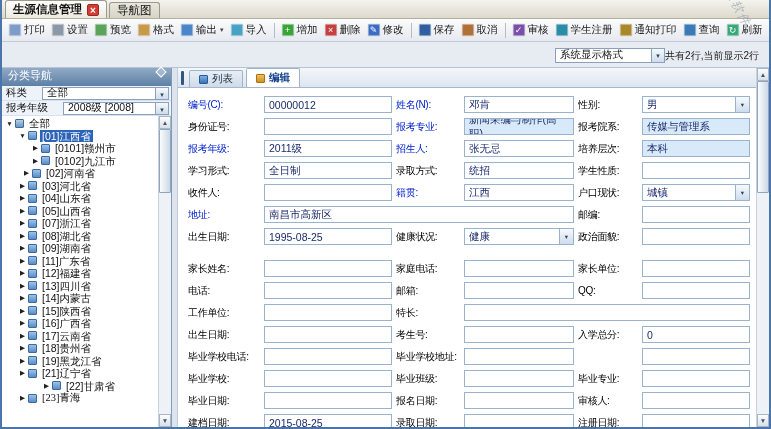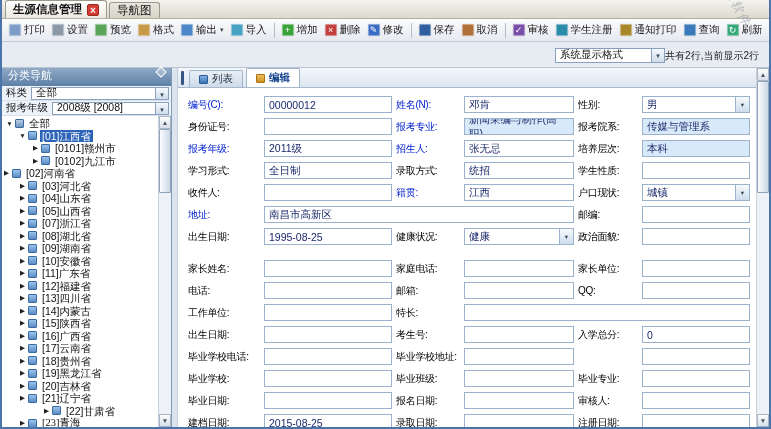--- a/index.html
+++ b/index.html
@@ -27,21 +27,21 @@
   .combo .cval{flex:1;font-size:10.5px;padding:0 4px;white-space:nowrap;color:#111}
   .combo .cdd{width:13px;align-self:stretch;background:linear-gradient(#f5f9fc,#cedcec);border-left:1px solid #8aa0bc;font-size:7px;text-align:center;line-height:13px;color:#345}
   .fmt-combo{width:110px}
   .rowcount{font-size:10px;color:#222;margin-top:1px}
 
   
   .content{flex:1;display:flex;min-height:0}
   .sidebar{width:170px;flex:none;background:#fff;border-right:1px solid #7f9db9;display:flex;flex-direction:column;min-height:0}
   .side-header{height:18px;flex:none;background:linear-gradient(#90aac6,#5d80a6);color:#fff;display:flex;padding:0 6px;font-size:11px}
   .pin{margin-left:auto;width:8px;height:8px;border:1px solid #fff;background:rgba(255,255,255,.25);transform:rotate(45deg)}
-  .filter-row{display:flex;align-items:center;height:15px;flex:none;padding:0 2px;background:#eef3f9;border-bottom:1px solid #d8e2ee;font-size:10.5px;gap:2px}
+  .filter-row{display:flex;align-items:center;height:15px;flex:none;padding:0 2px;background:#eef3f9;border-bottom:1px solid #d8e2ee;font-size:10.5px;gap:13px}
   .filter-row .flab{padding:0 2px;white-space:nowrap}
   .filter-row .combo{flex:1;height:13px}
   .tree-wrap{flex:1;display:flex;min-height:0}
   .tree{flex:1;overflow:hidden;padding-top:1px;font-size:10.5px;min-width:0}
   .trow{display:flex;align-items:center;height:12.5px;white-space:nowrap}
   .texp{width:9px;font-size:6.5px;color:#222;text-align:center;flex:none}
   .tico{width:9px;height:9px;flex:none;margin:0 3px 0 1px;background:linear-gradient(#9cc4ec,#5a8cc4);border:1px solid #3a6aa0;border-radius:1px}
   .tico.root{background:linear-gradient(#b8d0e8,#7094bc)}
   .tlabel{padding:0 2px;line-height:12px}
   .trow.sel .tlabel{background:#2b63b8;color:#fff}
@@ -211,21 +211,21 @@
             <div class="trow" style="padding-left: 29px;">
               <span class="texp">▶</span>
               <span class="tico"></span>
               <span class="tlabel">[0101]赣州市</span>
             </div>
             <div class="trow" style="padding-left: 29px;">
               <span class="texp">▶</span>
               <span class="tico"></span>
               <span class="tlabel">[0102]九江市</span>
             </div>
-            <div class="trow" style="padding-left: 0;">
+            <div class="trow" style="padding-left: 20px;">
               <span class="texp">▶</span>
               <span class="tico"></span>
               <span class="tlabel">[02]河南省</span>
             </div>
             <div class="trow" style="padding-left: 16px;">
               <span class="texp">▶</span>
               <span class="tico"></span>
               <span class="tlabel">[03]河北省</span>
             </div>
             <div class="trow" style="padding-left: 16px;">
@@ -249,25 +249,20 @@
               <span class="tlabel">[08]湖北省</span>
             </div>
             <div class="trow" style="padding-left: 16px;">
               <span class="texp">▶</span>
               <span class="tico"></span>
               <span class="tlabel">[09]湖南省</span>
             </div>
             <div class="trow" style="padding-left: 16px;">
               <span class="texp">▶</span>
               <span class="tico"></span>
-              <span class="tlabel">[10]安徽省</span>
-            </div>
-            <div class="trow" style="padding-left: 16px;">
-              <span class="texp">▶</span>
-              <span class="tico"></span>
               <span class="tlabel">[11]广东省</span>
             </div>
             <div class="trow" style="padding-left: 16px;">
               <span class="texp">▶</span>
               <span class="tico"></span>
               <span class="tlabel">[12]福建省</span>
             </div>
             <div class="trow" style="padding-left: 16px;">
               <span class="texp">▶</span>
               <span class="tico"></span>
@@ -295,25 +290,20 @@
             </div>
             <div class="trow" style="padding-left: 16px;">
               <span class="texp">▶</span>
               <span class="tico"></span>
               <span class="tlabel">[18]贵州省</span>
             </div>
             <div class="trow" style="padding-left: 16px;">
               <span class="texp">▶</span>
               <span class="tico"></span>
               <span class="tlabel">[19]黑龙江省</span>
-            </div>
-            <div class="trow" style="padding-left: 16px;">
-              <span class="texp">▶</span>
-              <span class="tico"></span>
-              <span class="tlabel">[20]吉林省</span>
             </div>
             <div class="trow" style="padding-left: 16px;">
               <span class="texp">▶</span>
               <span class="tico"></span>
               <span class="tlabel">[21]辽宁省</span>
             </div>
             <div class="trow" style="padding-left: 16px; margin-left: 24px;">
               <span class="texp">▶</span>
               <span class="tico"></span>
               <span class="tlabel">[22]甘肃省</span>

